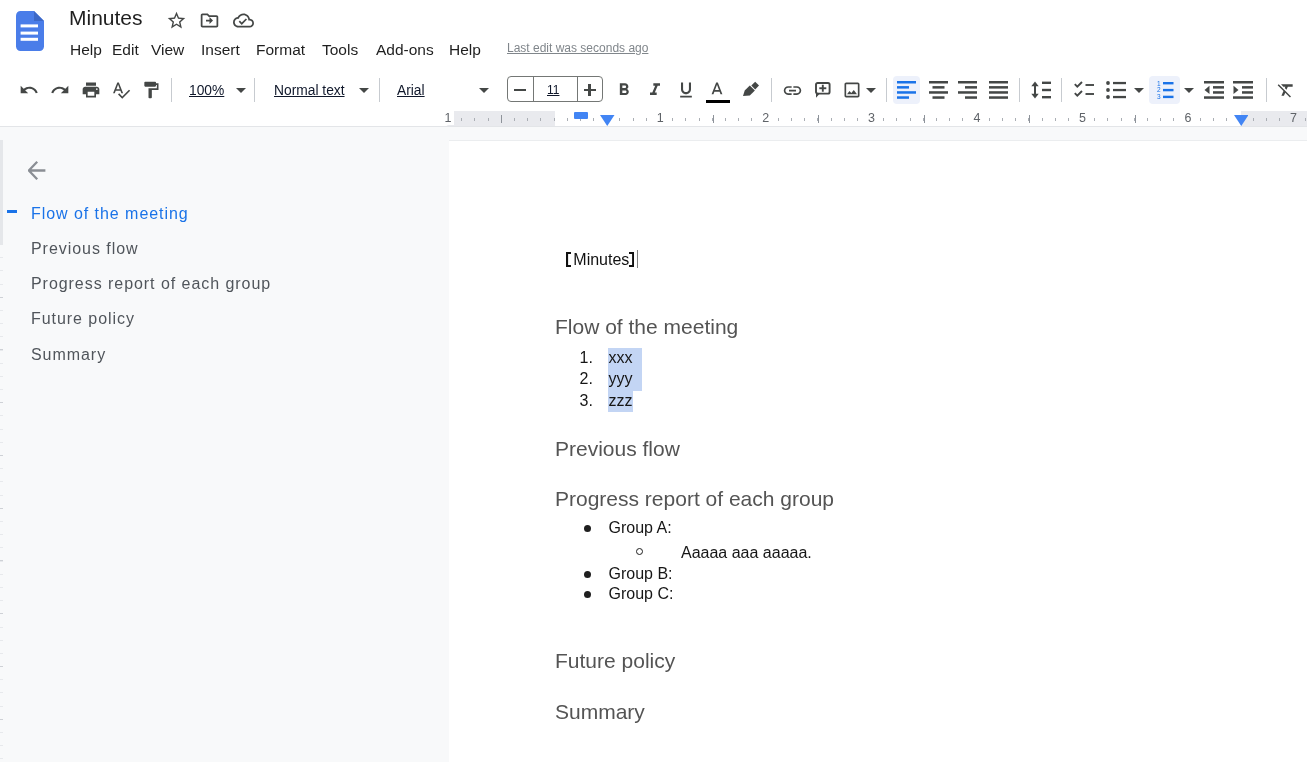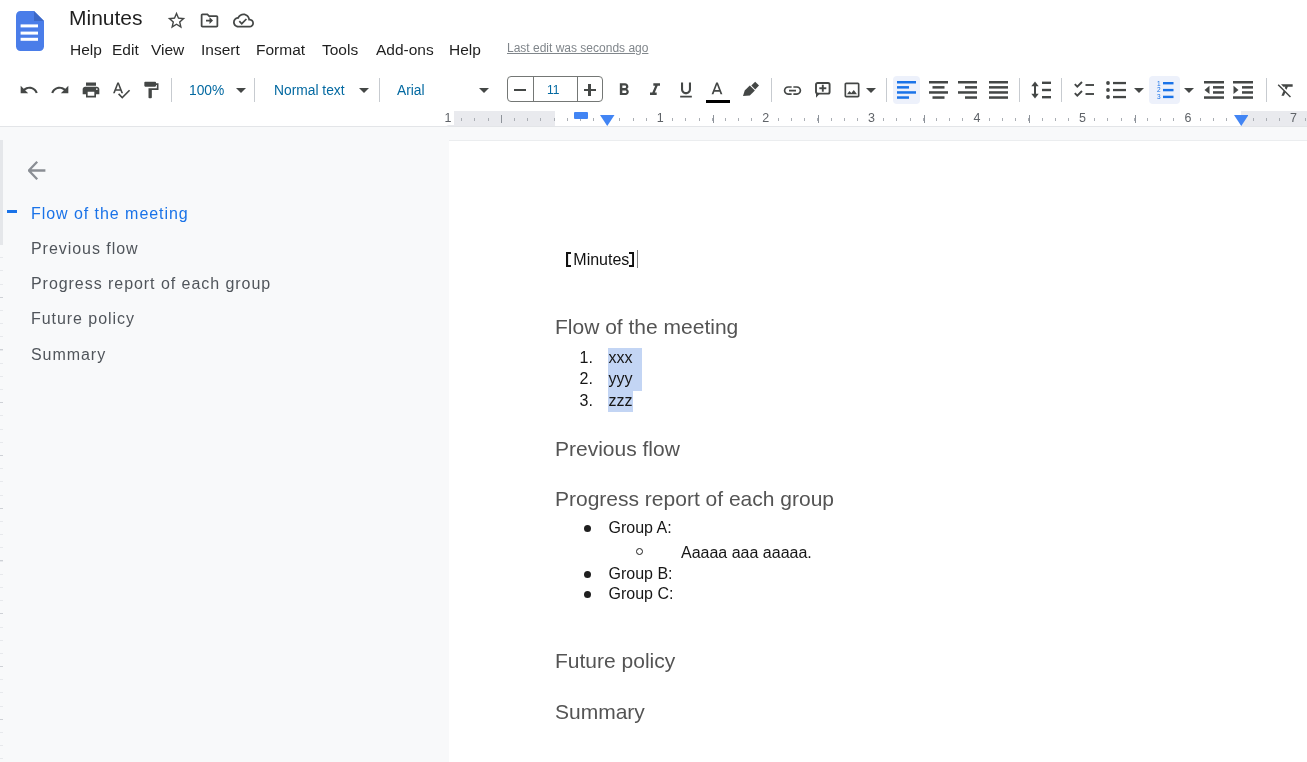--- a/index.html
+++ b/index.html
@@ -5,21 +5,21 @@
   * { margin:0; padding:0; box-sizing:border-box; }
   html,body { width:1307px; height:762px; overflow:hidden; background:#fff;
     font-family:"Liberation Sans", sans-serif; }
   .abs { position:absolute; }
   #app { position:relative; width:1307px; height:762px; }
   svg { display:block; }
   .ic { fill:#444746; }
   .sep { position:absolute; width:1px; top:78px; height:24px; background:#c7cbd0; }
   .caret { position:absolute; width:0; height:0; border-left:5px solid transparent;
     border-right:5px solid transparent; border-top:5px solid #444746; }
-  .tbtxt { position:absolute; color:#0369a1; font-size:13.8px; }
+  .tbtxt { position:absolute; color:#0f172a; font-size:13.8px;text-decoration:underline; }
   .menu { position:absolute; top:41px; font-size:15.5px; color:#1f1f1f; }
   .rnum { position:absolute; top:111px; font-size:12.5px; color:#5f6368; }
   .outl { position:absolute; left:31px; font-size:16px; letter-spacing:0.95px; color:#50555b; white-space:nowrap; }
   .hd { position:absolute; font-size:21px; color:#545454; white-space:nowrap; }
   .bd { position:absolute; font-size:16px; color:#161616; white-space:nowrap; }
 </style>
 </head>
 <body>
 <div id="app">
 

